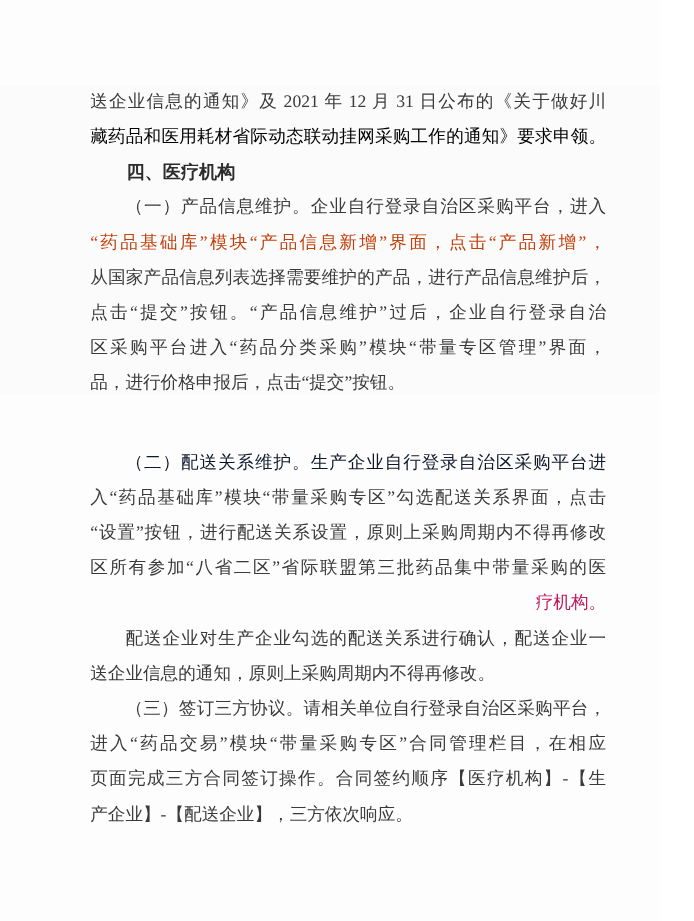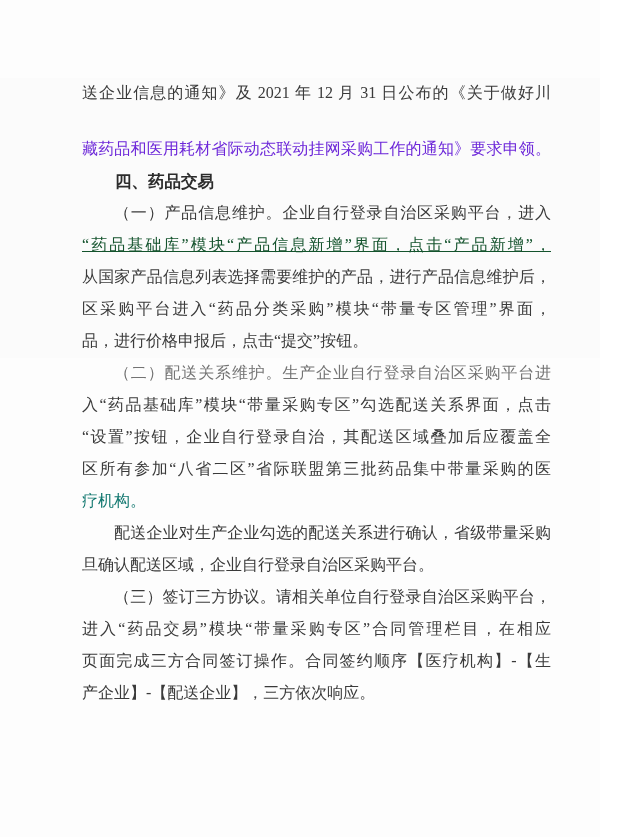--- a/index.html
+++ b/index.html
@@ -51,32 +51,33 @@
     font-size: 16.5px;
     color: #2c2c2c;
   }
 </style>
 </head>
 <body>
 
 <div class="page" style="background: rgb(253, 253, 253);">
   <div class="text-block">
       <div class="line fill" style="color: rgb(58, 58, 58);">送企业信息的通知》及 2021 年 12 月 31 日公布的《关于做好川</div>
-      <div class="line fill" style="color: #6d28d9; margin-top: 24px;">藏药品和医用耗材省际动态联动挂网采购工作的通知》要求申领。</div>
-      <div class="line indent heading" style="color: rgb(44, 44, 44);">四、药品交易</div>
+      <div class="line fill" style="color: #000000;">藏药品和医用耗材省际动态联动挂网采购工作的通知》要求申领。</div>
+      <div class="line indent heading" style="color: rgb(44, 44, 44);">四、医疗机构</div>
       <div class="line fill indent" style="color: rgb(58, 58, 58);">（一）产品信息维护。企业自行登录自治区采购平台，进入</div>
-      <div class="line fill" style="color: #14532d; text-decoration: underline;">“药品基础库”模块“产品信息新增”界面，点击“产品新增”，</div>
+      <div class="line fill" style="color: #c2410c;">“药品基础库”模块“产品信息新增”界面，点击“产品新增”，</div>
       <div class="line fill" style="color: rgb(58, 58, 58);">从国家产品信息列表选择需要维护的产品，进行产品信息维护后，</div>
+      <div class="line fill" style="color: rgb(58, 58, 58);">点击“提交”按钮。“产品信息维护”过后，企业自行登录自治</div>
       <div class="line fill" style="color: rgb(58, 58, 58);">区采购平台进入“药品分类采购”模块“带量专区管理”界面，</div>
       <div class="line" style="color: rgb(58, 58, 58);">品，进行价格申报后，点击“提交”按钮。</div>
-      <div class="line fill indent" style="color: #737373;">（二）配送关系维护。生产企业自行登录自治区采购平台进</div>
+      <div class="line fill indent" style="color: #0f172a; margin-top: 40px;">（二）配送关系维护。生产企业自行登录自治区采购平台进</div>
       <div class="line fill" style="color: rgb(58, 58, 58);">入“药品基础库”模块“带量采购专区”勾选配送关系界面，点击</div>
-      <div class="line fill" style="color: rgb(58, 58, 58);">“设置”按钮，企业自行登录自治，其配送区域叠加后应覆盖全</div>
+      <div class="line fill" style="color: rgb(58, 58, 58);">“设置”按钮，进行配送关系设置，原则上采购周期内不得再修改</div>
       <div class="line fill" style="color: rgb(58, 58, 58);">区所有参加“八省二区”省际联盟第三批药品集中带量采购的医</div>
-      <div class="line" style="color: #0f766e;">疗机构。</div>
-      <div class="line fill indent" style="color: rgb(58, 58, 58);">配送企业对生产企业勾选的配送关系进行确认，省级带量采购</div>
-      <div class="line" style="color: rgb(58, 58, 58);">旦确认配送区域，企业自行登录自治区采购平台。</div>
+      <div class="line" style="color: #be185d; text-align: right;">疗机构。</div>
+      <div class="line fill indent" style="color: rgb(58, 58, 58);">配送企业对生产企业勾选的配送关系进行确认，配送企业一</div>
+      <div class="line" style="color: rgb(58, 58, 58);">送企业信息的通知，原则上采购周期内不得再修改。</div>
       <div class="line fill indent" style="color: rgb(58, 58, 58);">（三）签订三方协议。请相关单位自行登录自治区采购平台，</div>
       <div class="line fill" style="color: rgb(58, 58, 58);">进入“药品交易”模块“带量采购专区”合同管理栏目，在相应</div>
       <div class="line fill" style="color: rgb(58, 58, 58);">页面完成三方合同签订操作。合同签约顺序【医疗机构】-【生</div>
       <div class="line" style="color: rgb(58, 58, 58); font-family: Liberation Serif, serif;">产企业】-【配送企业】，三方依次响应。</div>
     </div>
 </div>
 
 </body></html>

